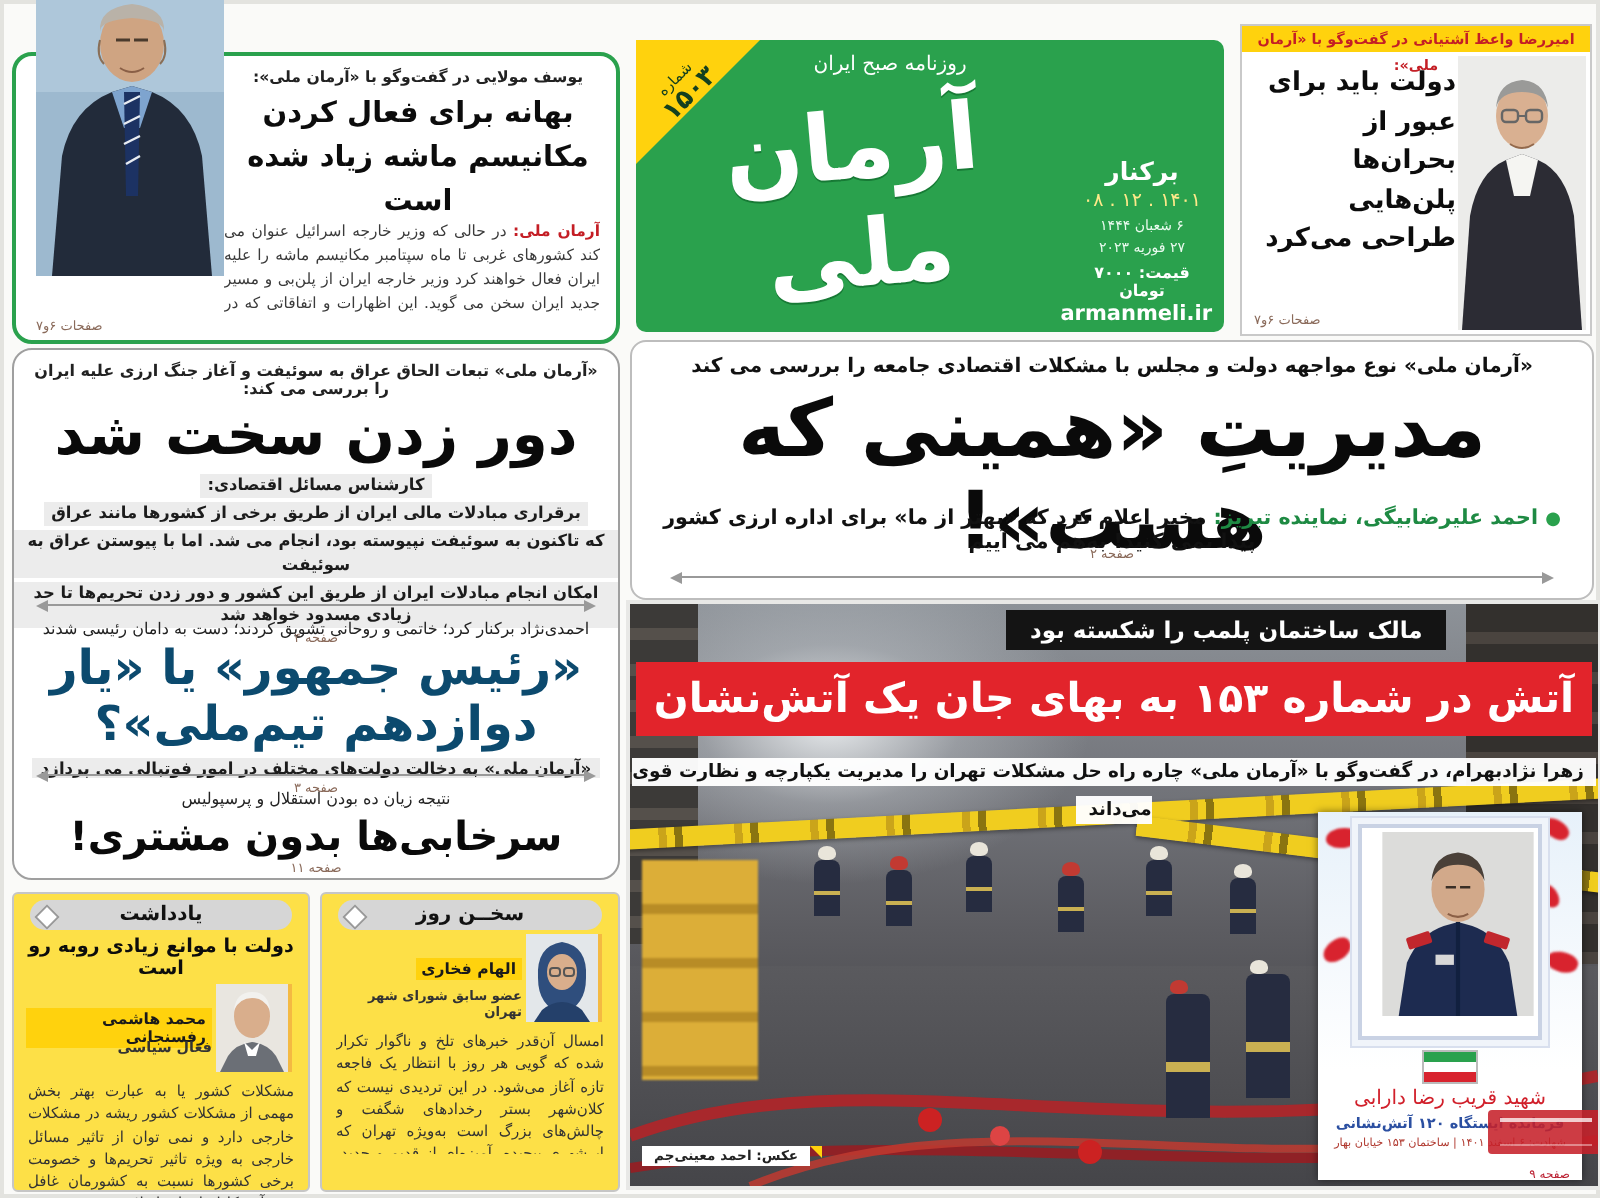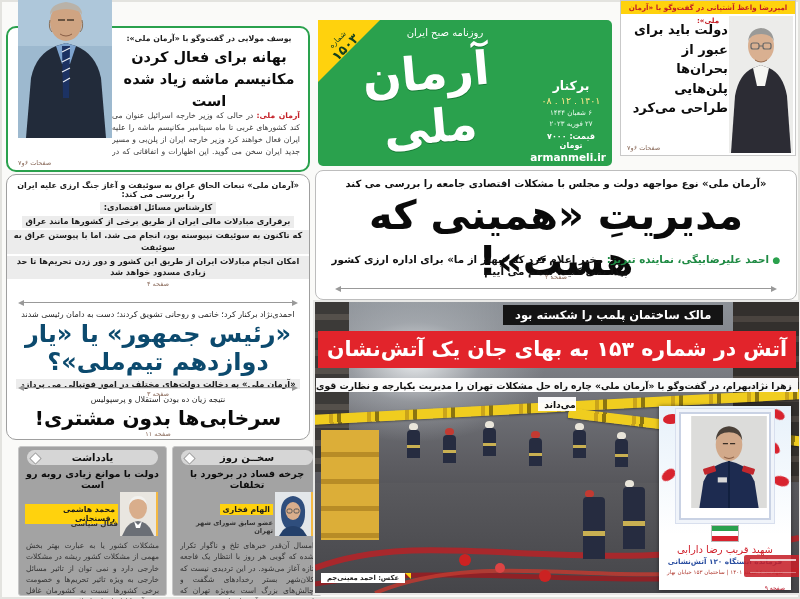--- a/index.html
+++ b/index.html
@@ -34,21 +34,21 @@
   #mast-tagline{left:0;right:40px;top:7px;text-align:center;color:#fff;font-size:10px;}
   #mast-logo{left:4px;right:78px;top:26px;text-align:center;color:#fff;font-size:46px;font-weight:bold;transform:rotate(-5deg);text-shadow:0 1px 0 #177a35;}
   #mast-date{right:5px;top:58px;width:72px;text-align:center;color:#fff;}
   #mast-date .wd{font-size:12.5px;font-weight:bold;}
   #mast-date .d1{font-size:9.5px;color:#ffe98a;margin-top:2px;}
   #mast-date .d2,#mast-date .d3{font-size:7px;margin-top:3px;color:#eafbef;}
   #mast-date .pr{font-size:8px;margin-top:4px;font-weight:bold;}
   #mast-site{right:6px;bottom:3px;color:#fff;font-size:10.5px;font-weight:bold;direction:ltr;}
 
   
-  #box-topright{left:620px;top:0;width:174px;height:154px;border:1px solid #c9c9c9;background:#fff;}
+  #box-topright{left:620px;top:12px;width:174px;height:154px;border:1px solid #c9c9c9;background:#fff;}
   #tr-kicker{left:0;right:0;top:0;height:13px;background:#ffd20d;color:#c41e25;font-size:7.2px;font-weight:bold;text-align:center;line-height:13px;}
   #tr-photo{right:2px;top:15px;width:64px;height:137px;}
   #tr-headline{left:5px;top:19px;width:102px;font-size:13px;line-height:1.5;color:#0c0c0c;text-align:right;}
   #tr-highlights{left:5px;top:99px;width:102px;text-align:right;font-size:7.8px;}
   #tr-highlights span{display:inline-block;background:#ffd20d;color:#1a1a1a;font-weight:bold;padding:0 3px;margin:1px 0;}
   #tr-pageref{left:6px;bottom:3px;}
 
   
   #lead{left:315px;top:170px;width:480px;height:128px;border:1px solid #bdbdbd;border-radius:8px;background:#fff;}
   #lead-kicker{left:0;right:0;top:7px;font-size:10px;color:#111;}
@@ -66,21 +66,21 @@
   #a1{height:118px;padding-top:6px;}
   #a1 .head{font-size:29px;color:#0a0a0a;margin-top:1px;}
   #a1 .subs{font-size:8.2px;line-height:1.45;margin-top:2px;}
   #a2{height:74px;padding-top:4px;}
   #a2 .head{font-size:24px;color:#0c4a6e;margin-top:1px;}
   #a2 .subs{font-size:8.3px;margin-top:2px;}
   #a3{height:58px;padding-top:4px;}
   #a3 .head{font-size:20px;color:#0a0a0a;margin-top:2px;}
 
   
-  .notecol{top:446px;height:148px;border:1px solid #c6c6c6;border-radius:3px;background:#a3a3a3;margin-left:12px;}
+  .notecol{top:446px;height:148px;border:1px solid #c6c6c6;border-radius:3px;background:#fde047;}
   #col-yad{left:6px;width:147px;}
   #col-sok{left:160px;width:148px;}
   .nc-bar{position:relative;height:15px;background:#d6d6d6;border-radius:8px;margin:3px 8px 0;text-align:center;font-size:10px;font-weight:bold;line-height:15px;color:#111;}
   .nc-diamond{position:absolute;left:2px;top:3.5px;width:7px;height:7px;background:#fff;border:1px solid #9a9a9a;transform:rotate(45deg);}
   .nc-head{font-size:9.6px;text-align:center;margin-top:3px;color:#0c0c0c;}
   .author-row{position:relative;height:46px;margin:2px 6px 0;}
   .author-photo{position:absolute;right:2px;top:0;width:36px;height:44px;border:2px solid #f4b942;border-width:0 2px 0 0;}
   .author-name{position:absolute;right:42px;top:12px;background:#ffd20d;color:#1a1a1a;font-size:7.8px;font-weight:bold;padding:1px 3px;}
   .author-role{position:absolute;right:42px;top:27px;font-size:7.2px;color:#333;font-weight:bold;}
   .nc-body{font-size:7.5px;line-height:1.5;text-align:justify;color:#333;margin:2px 7px 0;height:62px;overflow:hidden;}
@@ -199,20 +199,21 @@
       <span class="bullet">●</span>
       <span class="subname">احمد علیرضابیگی، نماینده تبریز:</span><span> مخبر اعلام کرد که «بهتر از ما» برای اداره ارزی کشور پیدا نمی کنید! به‌هم می آییم</span>
     </div>
     <div id="lead-pageref" class="abs c pageref">صفحه ۲</div>
     <div id="lead-div" class="divider"></div>
   </div>
 
   <div id="left-frame" class="abs">
     <div id="a1" class="art">
       <div class="kick b">«آرمان ملی» تبعات الحاق عراق به سوئیفت و آغاز جنگ ارزی علیه ایران را بررسی می کند:</div>
+      <div class="head b c">دور زدن سخت شد</div>
       <div class="subs c">
         <span class="hl-g">کارشناس مسائل اقتصادی:</span><br>
         <span class="hl-g">برقراری مبادلات مالی ایران از طریق برخی از کشورها مانند عراق</span><br>
         <span class="hl-g">که تاکنون به سوئیفت نپیوسته بود، انجام می شد. اما با پیوستن عراق به سوئیفت</span><br>
         <span class="hl-g">امکان انجام مبادلات ایران از طریق این کشور و دور زدن تحریم‌ها تا حد زیادی مسدود خواهد شد</span>
       </div>
       <div class="c pageref">صفحه ۴</div>
     </div>
     <div class="divider"></div>
     <div id="a2" class="art">
@@ -243,21 +244,20 @@
       </svg>
       <span class="author-name">محمد هاشمی رفسنجانی</span>
       <span class="author-role">فعال سیاسی</span>
     </div>
     <div class="nc-body">مشکلات کشور یا به عبارت بهتر بخش مهمی از مشکلات کشور ریشه در مشکلات خارجی دارد و نمی توان از تاثیر مسائل خارجی به ویژه تاثیر تحریم‌ها و خصومت برخی کشورها نسبت به کشورمان غافل بود. آمریکا از ابتدای انقلاب در صدد ضربه زدن به نظام و کشور بوده است...</div>
   </div>
 
   <div id="col-sok" class="abs notecol">
     <div class="nc-bar">سخــن روز</div>
     <span class="nc-diamond abs" style="left:12px;top:7px;"></span>
-    <div class="nc-head b">چرخه فساد در برخورد با تخلفات</div>
     <div class="author-row">
       <svg class="author-photo" viewBox="0 0 36 44">
         <rect width="36" height="44" fill="#e3e7ea"></rect>
         <path d="M18,4 Q31,6 30,22 Q30,36 18,40 Q6,36 6,22 Q5,6 18,4 Z" fill="#2f4e7d"></path>
         <ellipse cx="18" cy="19" rx="7.5" ry="9" fill="#d9ae8c"></ellipse>
         <rect x="12" y="17" width="5" height="4" rx="1.5" fill="none" stroke="#555" stroke-width="1"></rect>
         <rect x="19" y="17" width="5" height="4" rx="1.5" fill="none" stroke="#555" stroke-width="1"></rect>
         <path d="M4,44 L8,38 Q13,34 18,34 Q23,34 28,38 L32,44 Z" fill="#24406a"></path>
       </svg>
       <span class="author-name">الهام فخاری</span>

